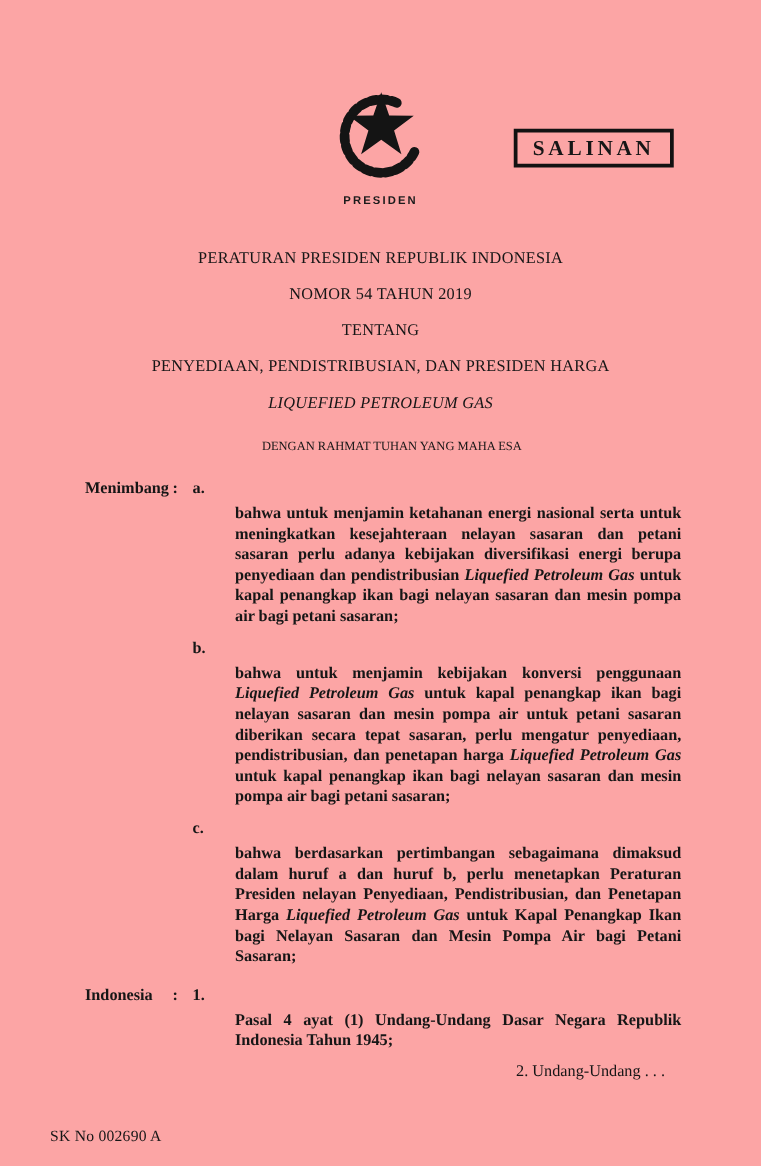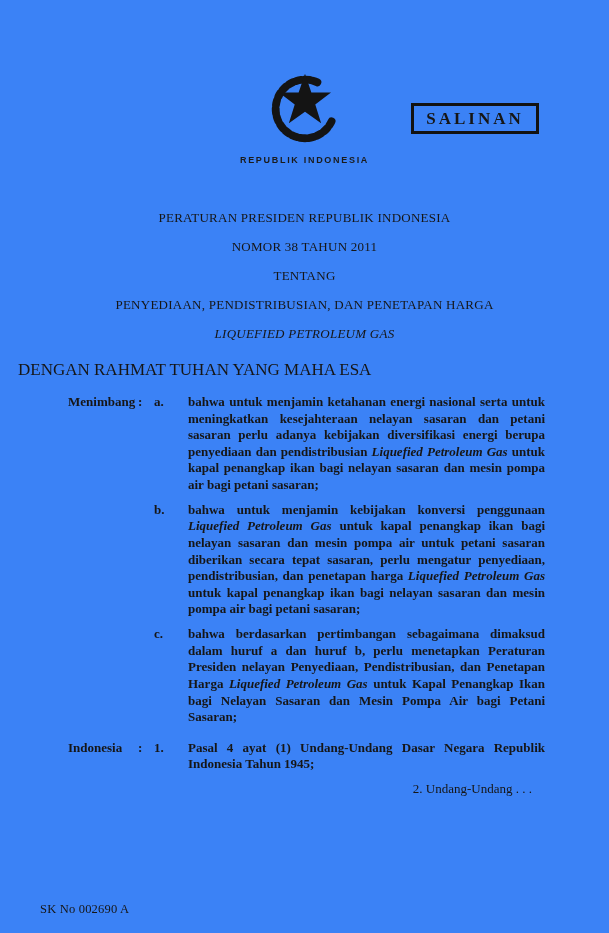--- a/index.html
+++ b/index.html
@@ -1,55 +1,55 @@
 <!DOCTYPE html>
 <html><head>
 <meta charset="utf-8">
 <style>
   * { margin:0; padding:0; box-sizing:border-box; }
   html, body { width:609px; background:#fdfdfb; }
   .page {
     position:relative;
     width:609px; height:933px;
-    background:#3b82f6;
+    background:#fca5a5;
     color:#161616;
     font-family:"Liberation Serif", serif;
     overflow:hidden;
   }
   .salinan-box {
     position:absolute; top:103px; right:70px;
     width:128px; height:31px;
     border:3px solid #121212;
     display:flex; align-items:center; justify-content:center;
   }
   .salinan-label {
     font-weight:bold; font-size:17px; letter-spacing:3px;
   }
   .emblem { padding-top:62px; display:flex; justify-content:center; }
   .letterhead {
     margin-top:4px; text-align:center;
     font-family:"Liberation Sans", sans-serif;
     font-size:9px; font-weight:bold; letter-spacing:1.7px;
     line-height:1.55; color:#1b1b1b;
   }
-  .title-block { margin-top:42px; text-align:center; font-size:13px; letter-spacing:0.25px; }
+  .title-block { margin-top:30px; text-align:center; font-size:13px; letter-spacing:0.25px; }
   .title-block .tline { margin-bottom:13px; line-height:16px; }
   .title-block .tline.italic { font-style:italic; }
-  .preamble { margin-top:20px; font-size:17px;padding-left:18px; }
+  .preamble { margin-top:20px; text-align:center; font-size:10px;padding-left:18px; }
   .preamble .pline { margin-bottom:14px; line-height:16px; }
   .body-block { margin:16px 64px 0 68px; font-size:13px; line-height:1.28;font-weight:bold; }
   .row {
     display:grid;
     grid-template-columns:70px 16px 34px 1fr;
     margin-bottom:8px;
   }
   .row .cell-label { }
   .row .cell-colon { text-align:left; }
   .row .cell-marker { }
-  .row .cell-text { text-align:justify; }
+  .row .cell-text { text-align:justify;margin-top:20px; }
   .section-gap { height:6px; }
   .continuation { margin:8px 77px 0 0; text-align:right; font-size:13px; }
   .footer {
     position:absolute; left:40px; bottom:16px;
     font-size:12.5px; letter-spacing:0.2px;
   }
 </style>
 </head>
 <body>
 
@@ -60,28 +60,28 @@
   </div>
 
   <div class="emblem">
     <svg width="90" height="88" viewBox="0 0 92 90">
       <path d="M 58.7 20.8 A 30 30 0 1 0 73.2 60.7" fill="none" stroke="#141414" stroke-width="8" stroke-dasharray="5 3.5" stroke-linecap="round"></path>
       <polygon points="46,12 52.5,31.1 72.6,31.3 56.5,43.4 62.5,62.7 46,51 29.5,62.7 35.5,43.4 19.4,31.3 39.5,31.1" fill="#141414"></polygon>
     </svg>
   </div>
 
   <div class="letterhead">
-    <div>REPUBLIK INDONESIA</div>
+    <div>PRESIDEN</div>
   </div>
 
   <div class="title-block">
     <div class="tline">PERATURAN PRESIDEN REPUBLIK INDONESIA</div>
-    <div class="tline">NOMOR 38 TAHUN 2011</div>
+    <div class="tline">NOMOR 54 TAHUN 2019</div>
     <div class="tline">TENTANG</div>
-    <div class="tline">PENYEDIAAN, PENDISTRIBUSIAN, DAN PENETAPAN HARGA</div>
+    <div class="tline">PENYEDIAAN, PENDISTRIBUSIAN, DAN PRESIDEN HARGA</div>
     <div class="tline italic">LIQUEFIED PETROLEUM GAS</div>
   </div>
 
   <div class="preamble">
     <div class="pline">DENGAN RAHMAT TUHAN YANG MAHA ESA</div>
   </div>
 
   <div class="body-block">
 
     <div class="row">

